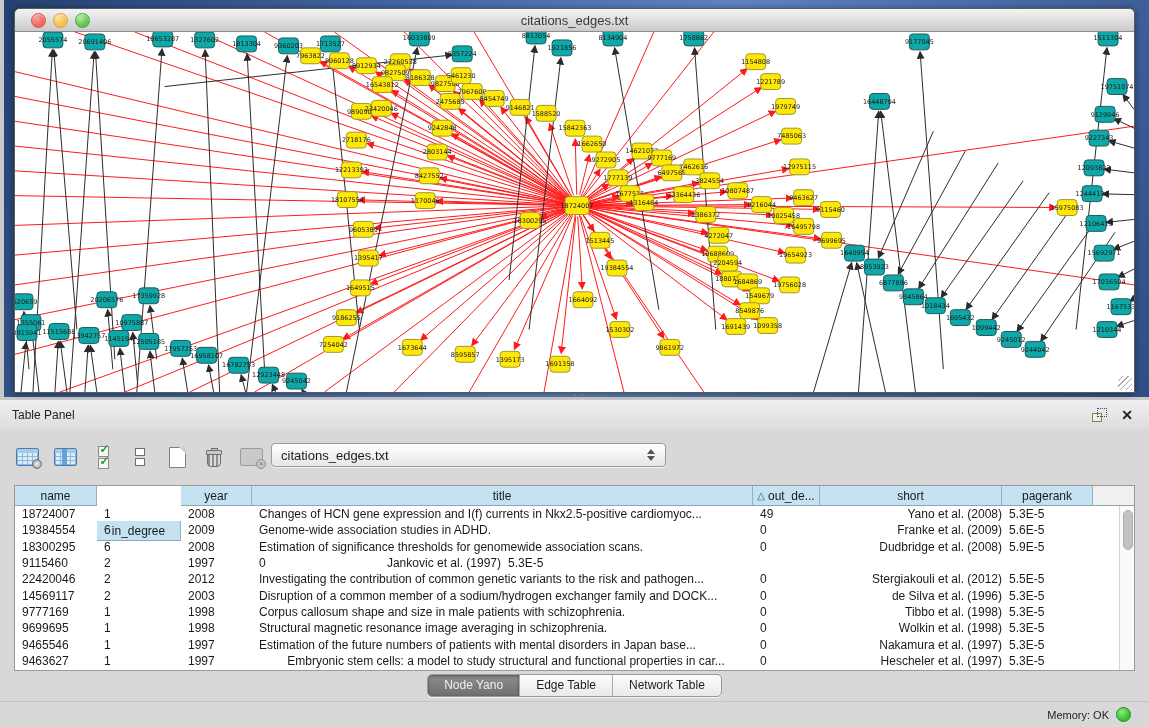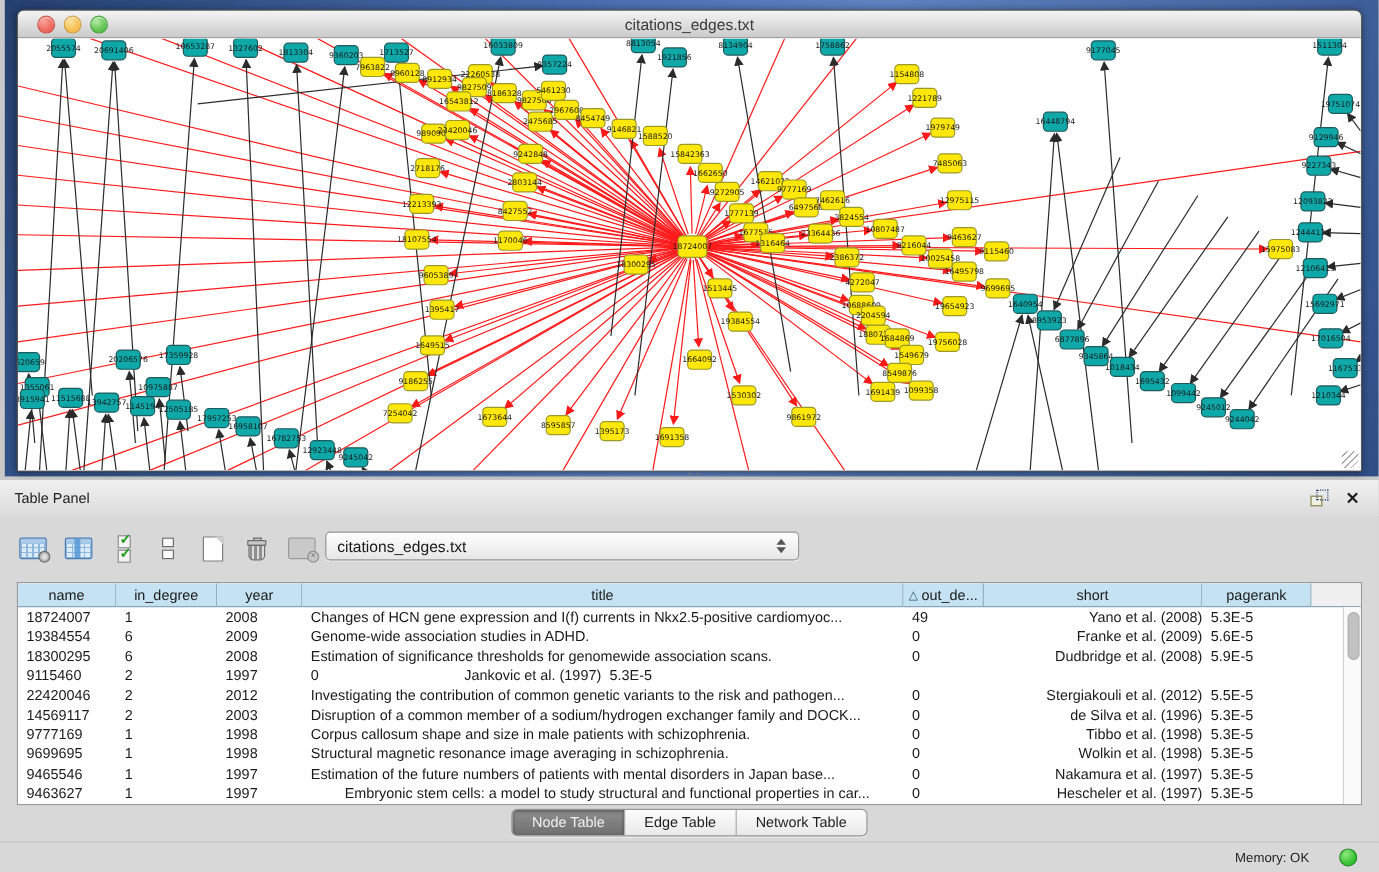--- a/index.html
+++ b/index.html
@@ -100,21 +100,21 @@
   
   #tabbar{position:absolute;left:0;top:244px;width:100%;display:flex;justify-content:center;}
   #seg{display:inline-flex;border:1px solid #9A9A9A;border-radius:5px;overflow:hidden;background:linear-gradient(#FCFCFC,#E9E9E9);
     box-shadow:0 1px 0 rgba(255,255,255,.8);}
   .seg-item{font-size:12px;color:#1E1E1E;padding:3px 16px 4px;border-right:1px solid #ABABAB;line-height:14px;}
   .seg-item:last-child{border-right:none;}
   .seg-item.sel{background:linear-gradient(#8E8E8E,#6F6F6F);color:#F0F0F0;box-shadow:inset 0 1px 3px rgba(0,0,0,.45);}
 
   
   #statusbar{position:absolute;left:0;bottom:0;width:100%;height:26px;background:#D8D8D8;border-top:1px solid #C4C4C4;
-    display:flex;align-items:center;justify-content:flex-end;padding-right:18px;box-sizing:border-box;gap:25px;margin-top:36px;}
+    display:flex;align-items:center;justify-content:flex-end;padding-right:18px;box-sizing:border-box;gap:7px;margin-top:36px;}
   #mem-label{font-size:11px;color:#1E1E1E;}
   #mem-dot{width:13px;height:13px;border-radius:50%;background:radial-gradient(circle at 35% 30%,#8FE87E,#35C132 65%);border:1px solid #1E8A1C;}
 </style>
 </head>
 <body>
 
 <div id="app">
 
   <div id="network-area">
     <div id="desktop">
@@ -875,21 +875,21 @@
             <span class="up"></span>
             <span class="dn"></span>
           </span>
       </div>
 
       <div id="table-box">
         <div id="thead">
             <div class="th" style="flex: 0 0 82px;">
               <span>name</span>
             </div>
-            <div class="th" style="flex: 0 0 84px;">
+            <div class="th" style="flex: 0 0 84px; margin-top: 35px;">
               <span>in_degree</span>
             </div>
             <div class="th" style="flex: 0 0 71px;">
               <span>year</span>
             </div>
             <div class="th" style="flex: 0 0 501px;">
               <span>title</span>
             </div>
             <div class="th" style="flex: 0 0 67px;">
               <span class="sort">△</span>
@@ -994,21 +994,21 @@
               <div class="td" style="flex: 0 0 91px;">5.3E-5</div>
             </div>
           </div>
         <div id="vscroll">
           <div id="vthumb"></div>
         </div>
       </div>
 
       <div id="tabbar">
         <div id="seg">
-            <div class="seg-item sel">Node Table</div>
+            <div class="seg-item sel">Node Yano</div>
             <div class="seg-item">Edge Table</div>
             <div class="seg-item">Network Table</div>
           </div>
       </div>
 
       <div id="statusbar">
         <span id="mem-label">Memory: OK</span>
         <span id="mem-dot"></span>
       </div>
     </div>

